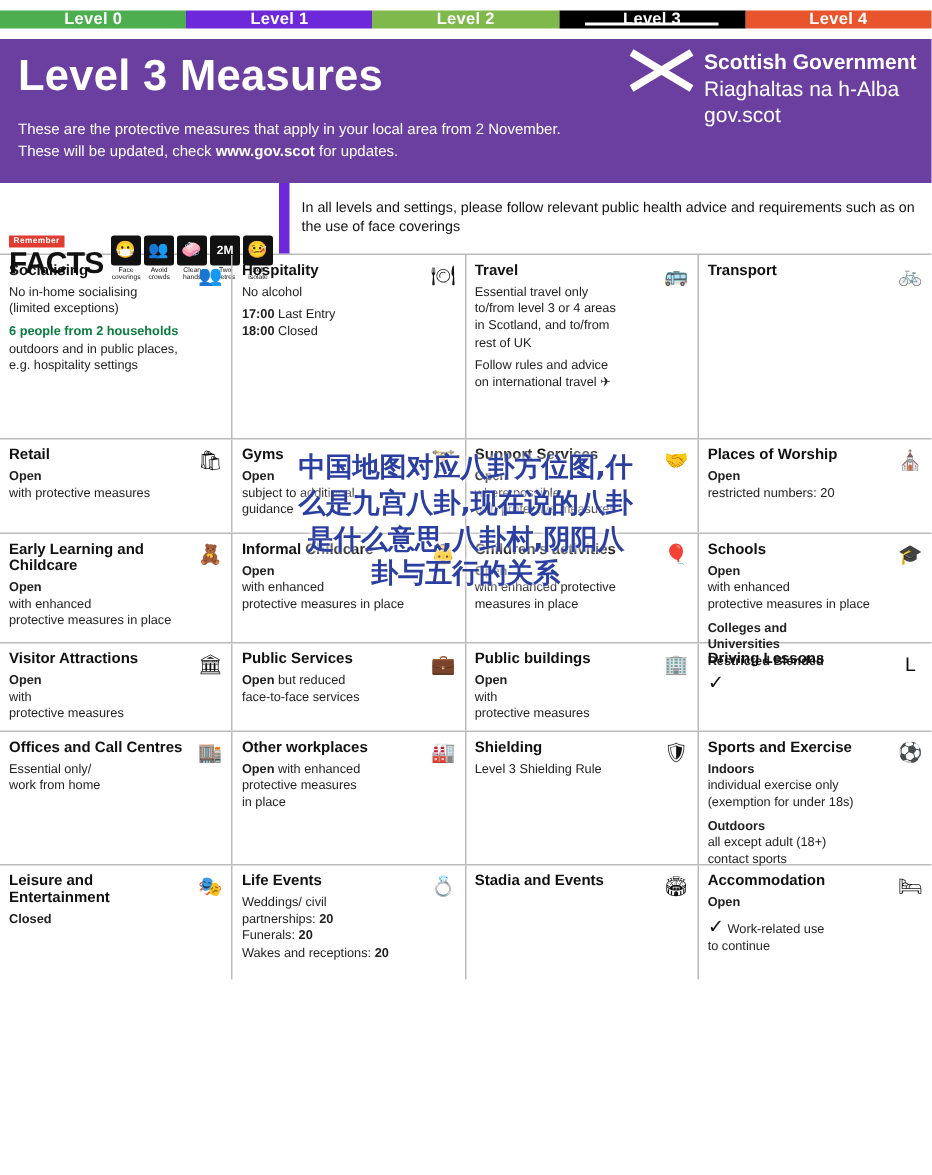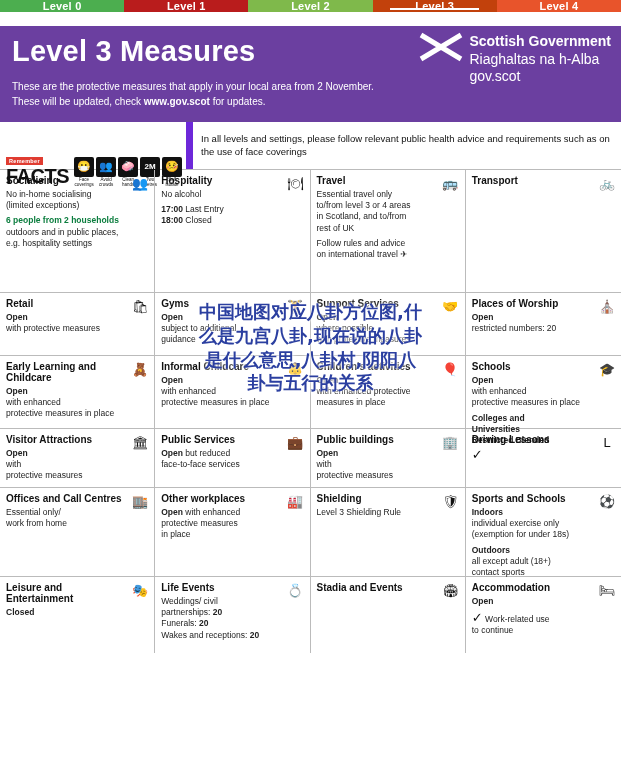--- a/index.html
+++ b/index.html
@@ -7,21 +7,21 @@
     width:621px;height:783px;
     background:#ffffff;
     font-family:"Liberation Sans",sans-serif;
     color:#111;
     overflow:hidden;
     position:relative;
   }
   .sheet{width:621px;height:783px;position:relative;}
 
   
-  .tabs{display:flex;height:26px;align-items:flex-start;}
+  .tabs{display:flex;height:26px;align-items:center;}
   .tab{
     flex:1;display:flex;align-items:center;justify-content:center;
     font-size:11px;font-weight:bold;color:#fff;letter-spacing:.2px;
   }
   .tab.active{position:relative;}
   .tab.active:after{
     content:"";position:absolute;left:14%;right:14%;bottom:2px;height:2px;background:#fff;
   }
 
   
@@ -108,27 +108,27 @@
 </style>
 </head>
 <body>
 
 <div class="sheet">
 
   <div class="tabs">
     <div class="tab" style="background: rgb(76, 174, 79);">
         <span>Level 0</span>
       </div>
-    <div class="tab" style="background: #b91c1c;">
+    <div class="tab" style="background: #6d28d9;">
         <span>Level 1</span>
       </div>
     <div class="tab" style="background: rgb(127, 185, 75);">
         <span>Level 2</span>
       </div>
-    <div class="tab active" style="background: #c2410c;">
+    <div class="tab active" style="background: #000000;">
         <span>Level 3</span>
       </div>
     <div class="tab" style="background: rgb(232, 84, 43);">
         <span>Level 4</span>
       </div>
   </div>
 
   <div class="header">
     <h1>Level 3 Measures</h1>
     <div class="sub">
@@ -369,21 +369,21 @@
         </div>
         <div class="cell">
           <div class="ico">🛡</div>
           <div class="title">Shielding</div>
           <div class="body">
             <div>Level 3 Shielding Rule</div>
           </div>
         </div>
         <div class="cell">
           <div class="ico">⚽</div>
-          <div class="title">Sports and Schools</div>
+          <div class="title">Sports and Exercise</div>
           <div class="body">
             <div><b>Indoors</b></div>
             <div>individual exercise only</div>
             <div>(exemption for under 18s)</div>
             <div class="sp"></div>
             <div><b>Outdoors</b></div>
             <div>all except adult (18+)</div>
             <div>contact sports</div>
           </div>
         </div>

